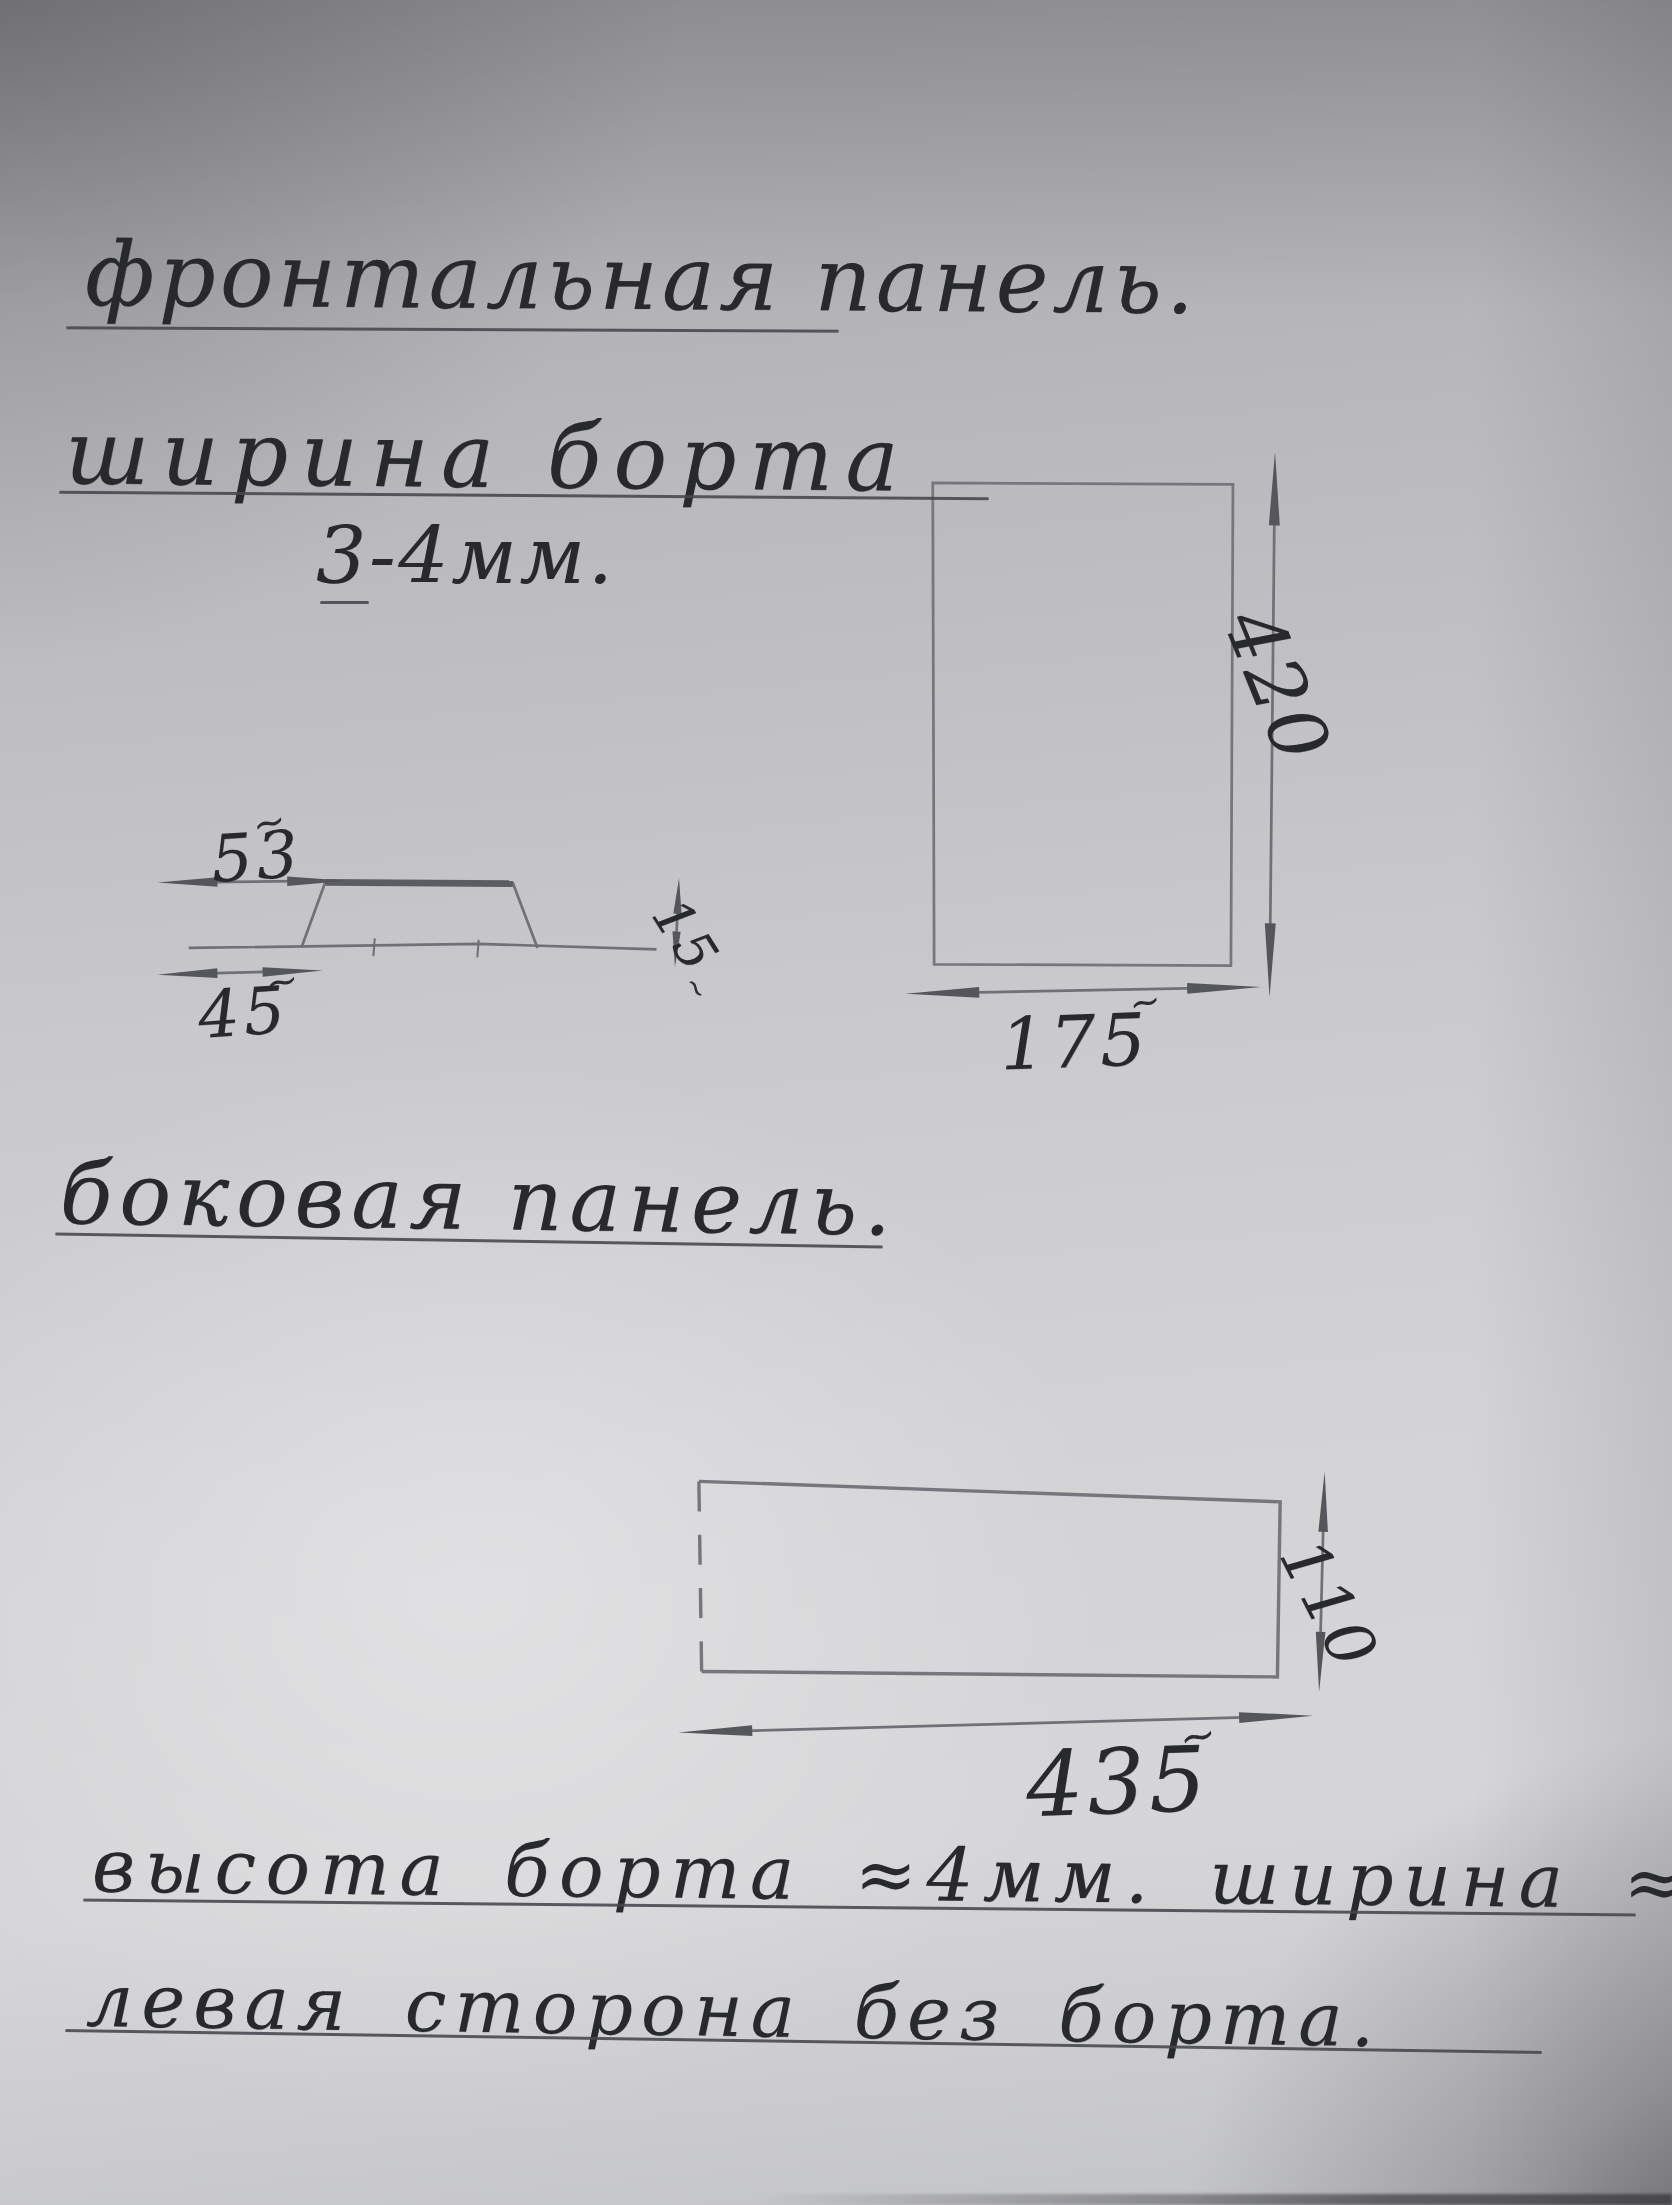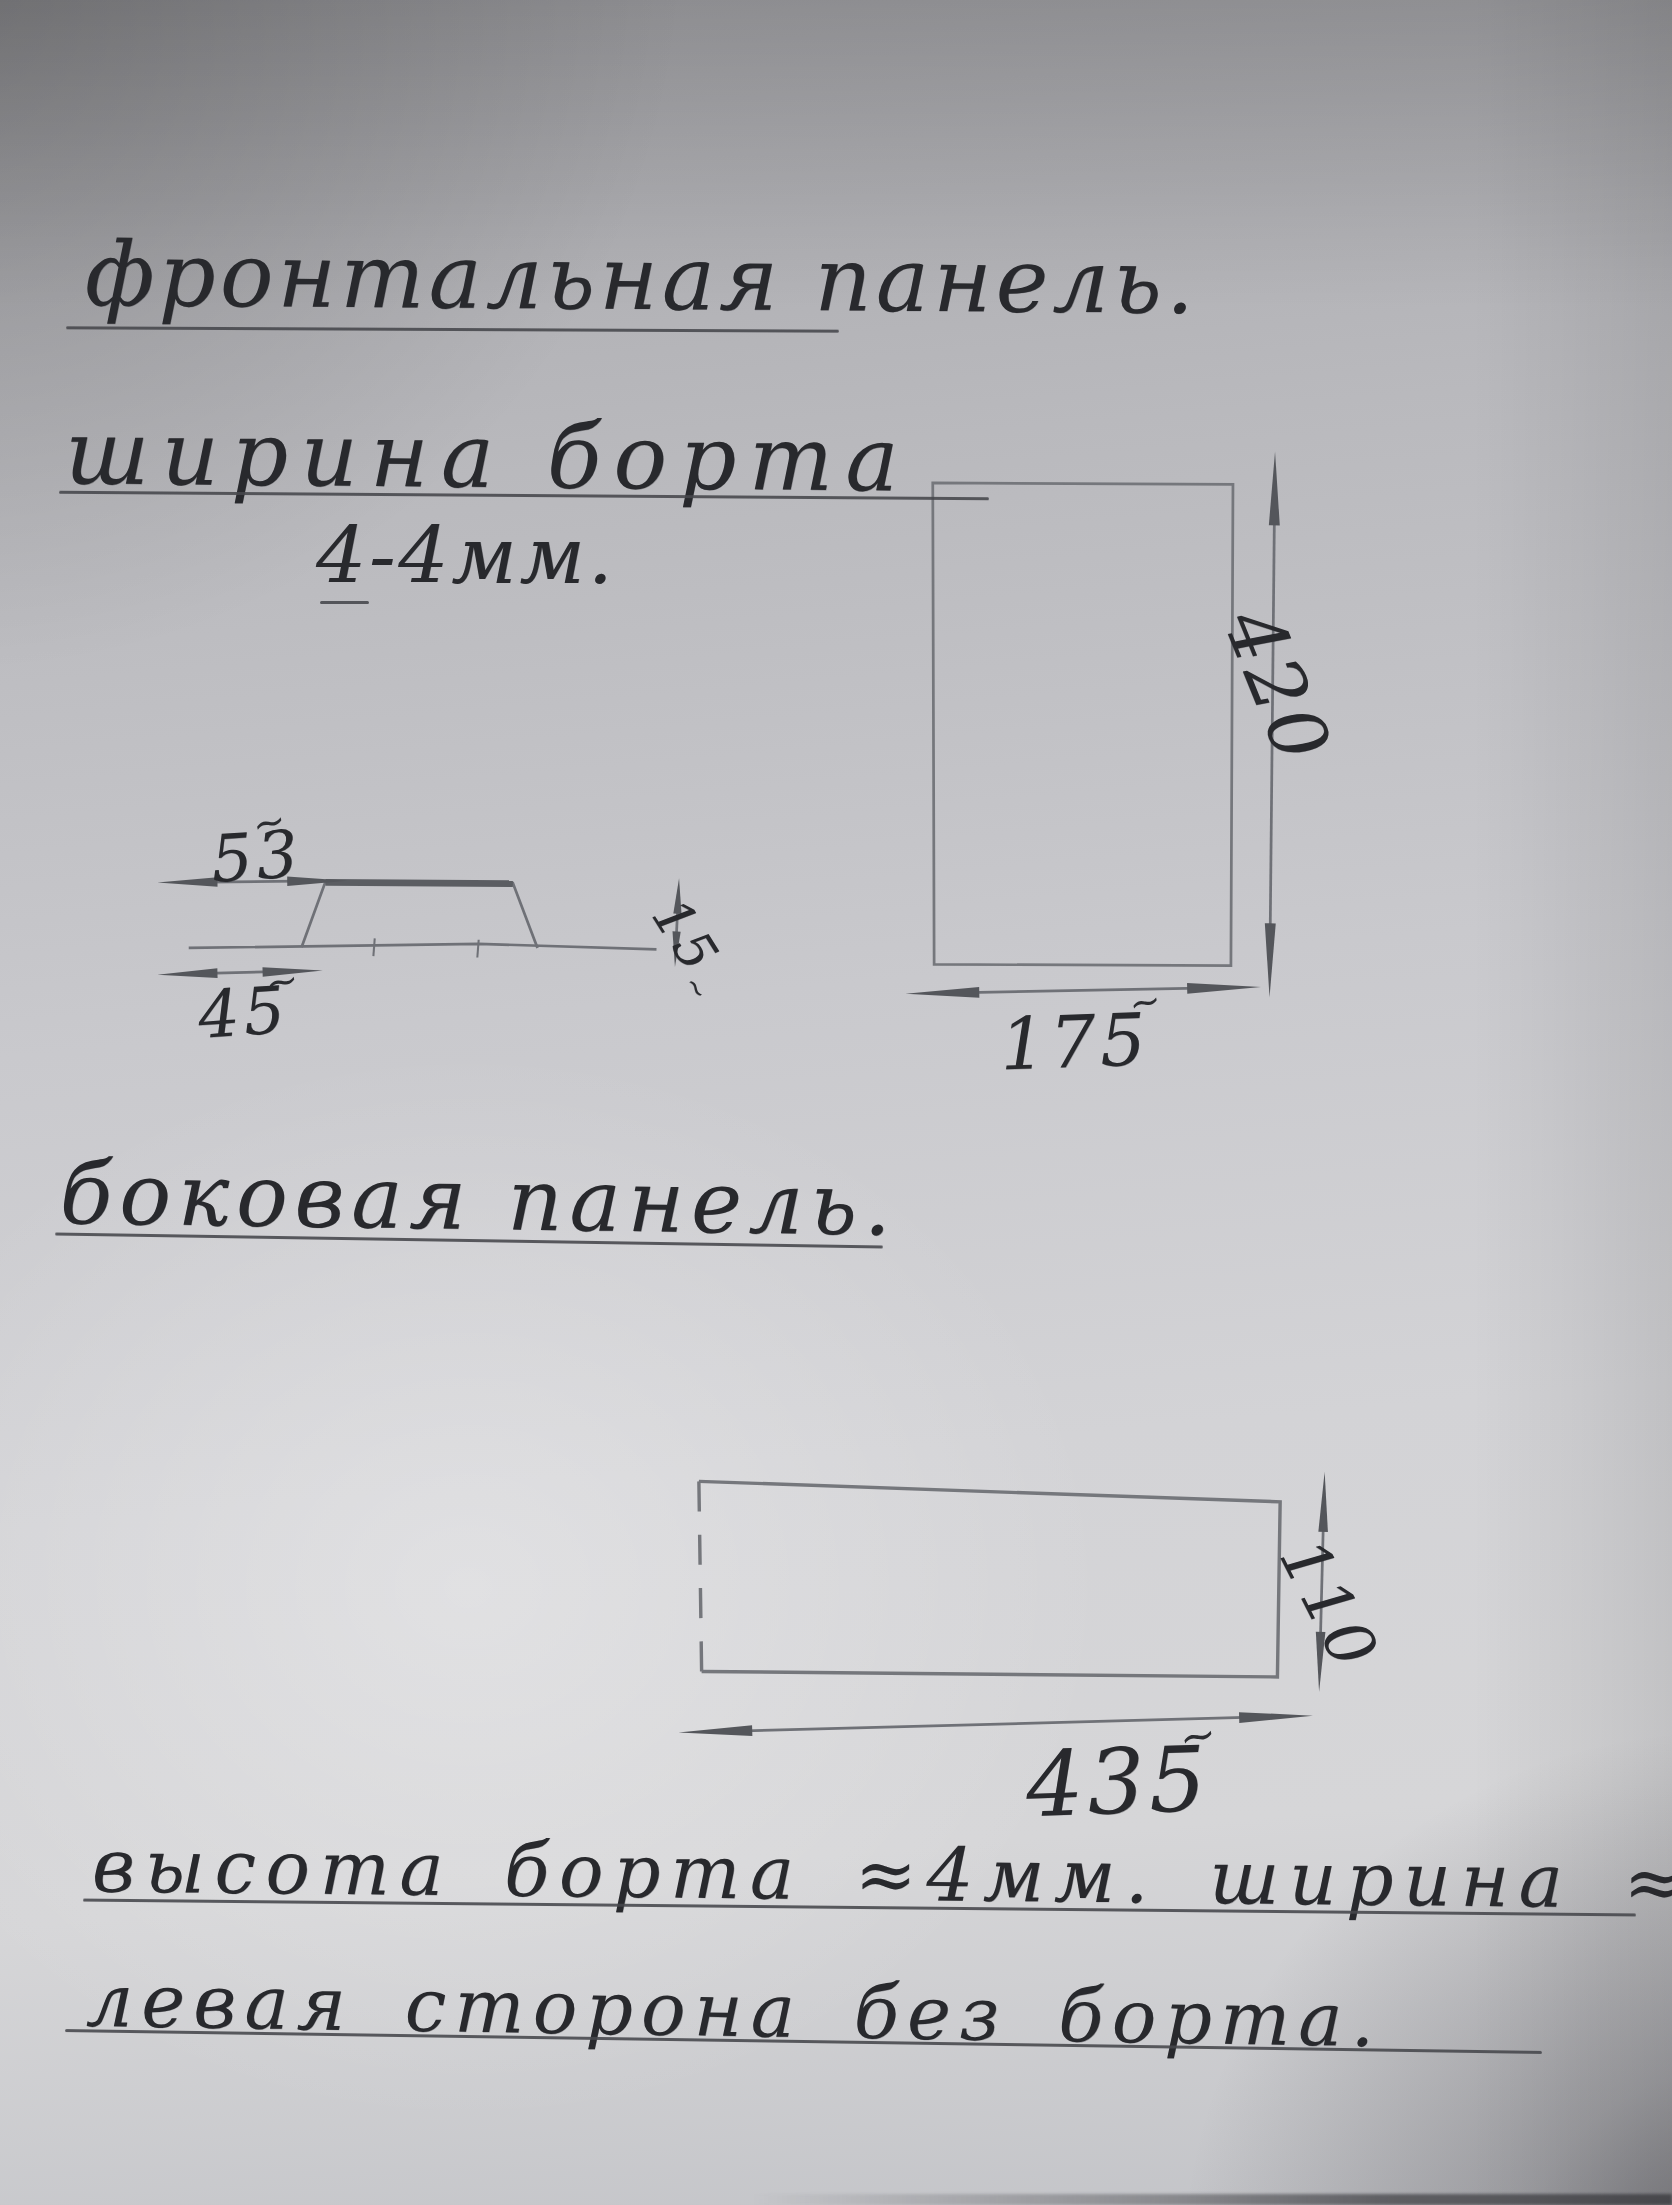--- a/index.html
+++ b/index.html
@@ -69,21 +69,21 @@
   <line x1="1936" y1="2194" x2="1930" y2="2432" stroke="#6f7177" stroke-width="4" marker-start="url(#ah-mid)" marker-end="url(#ah-mid)"></line>
   <line x1="1044" y1="2532" x2="1868" y2="2510" stroke="#6f7177" stroke-width="4" marker-start="url(#ah-big)" marker-end="url(#ah-big)"></line>
 </svg>
 
 <div class="hw heading" style="left:85px;top:226px;font-size:89px;letter-spacing:4.1px;transform:rotate(.4deg);">фронтальная панель.</div>
 <div class="uline" style="left:66px;top:328px;width:773px;transform:rotate(.25deg);"></div>
 
 <div class="hw heading" style="left:65px;top:404px;font-size:89px;letter-spacing:12.3px;transform:rotate(.5deg);">ширина борта</div>
 <div class="uline" style="left:59px;top:494px;width:930px;transform:rotate(.4deg);"></div>
 
-<div class="hw" style="left:316px;top:510px;font-size:79px;letter-spacing:2.7px;">4-4мм.</div>
+<div class="hw" style="left:316px;top:510px;font-size:79px;letter-spacing:2.7px;">3-4мм.</div>
 <div class="uline" style="left:320px;top:601px;width:49px;"></div>
 
 <div class="hw num" style="left:211px;top:819px;font-size:65px;transform:rotate(-4deg);"><span>53</span></div>
 <div class="tilde" style="left:252px;top:799px;font-size:40px;transform:rotate(-14deg);">~</div>
 
 <div class="hw num" style="left:198px;top:975px;font-size:65px;transform:rotate(-4deg);"><span>45</span></div>
 <div class="tilde" style="left:265px;top:958px;font-size:40px;transform:rotate(-12deg);">~</div>
 
 <div class="hw num rot" style="left:692px;top:888px;font-size:53px;transform:rotate(58deg);"><span>15</span><span class="tilde" style="position:static;display:inline-block;font-size:27px;transform:translateY(9.6px);">~</span></div>
 

